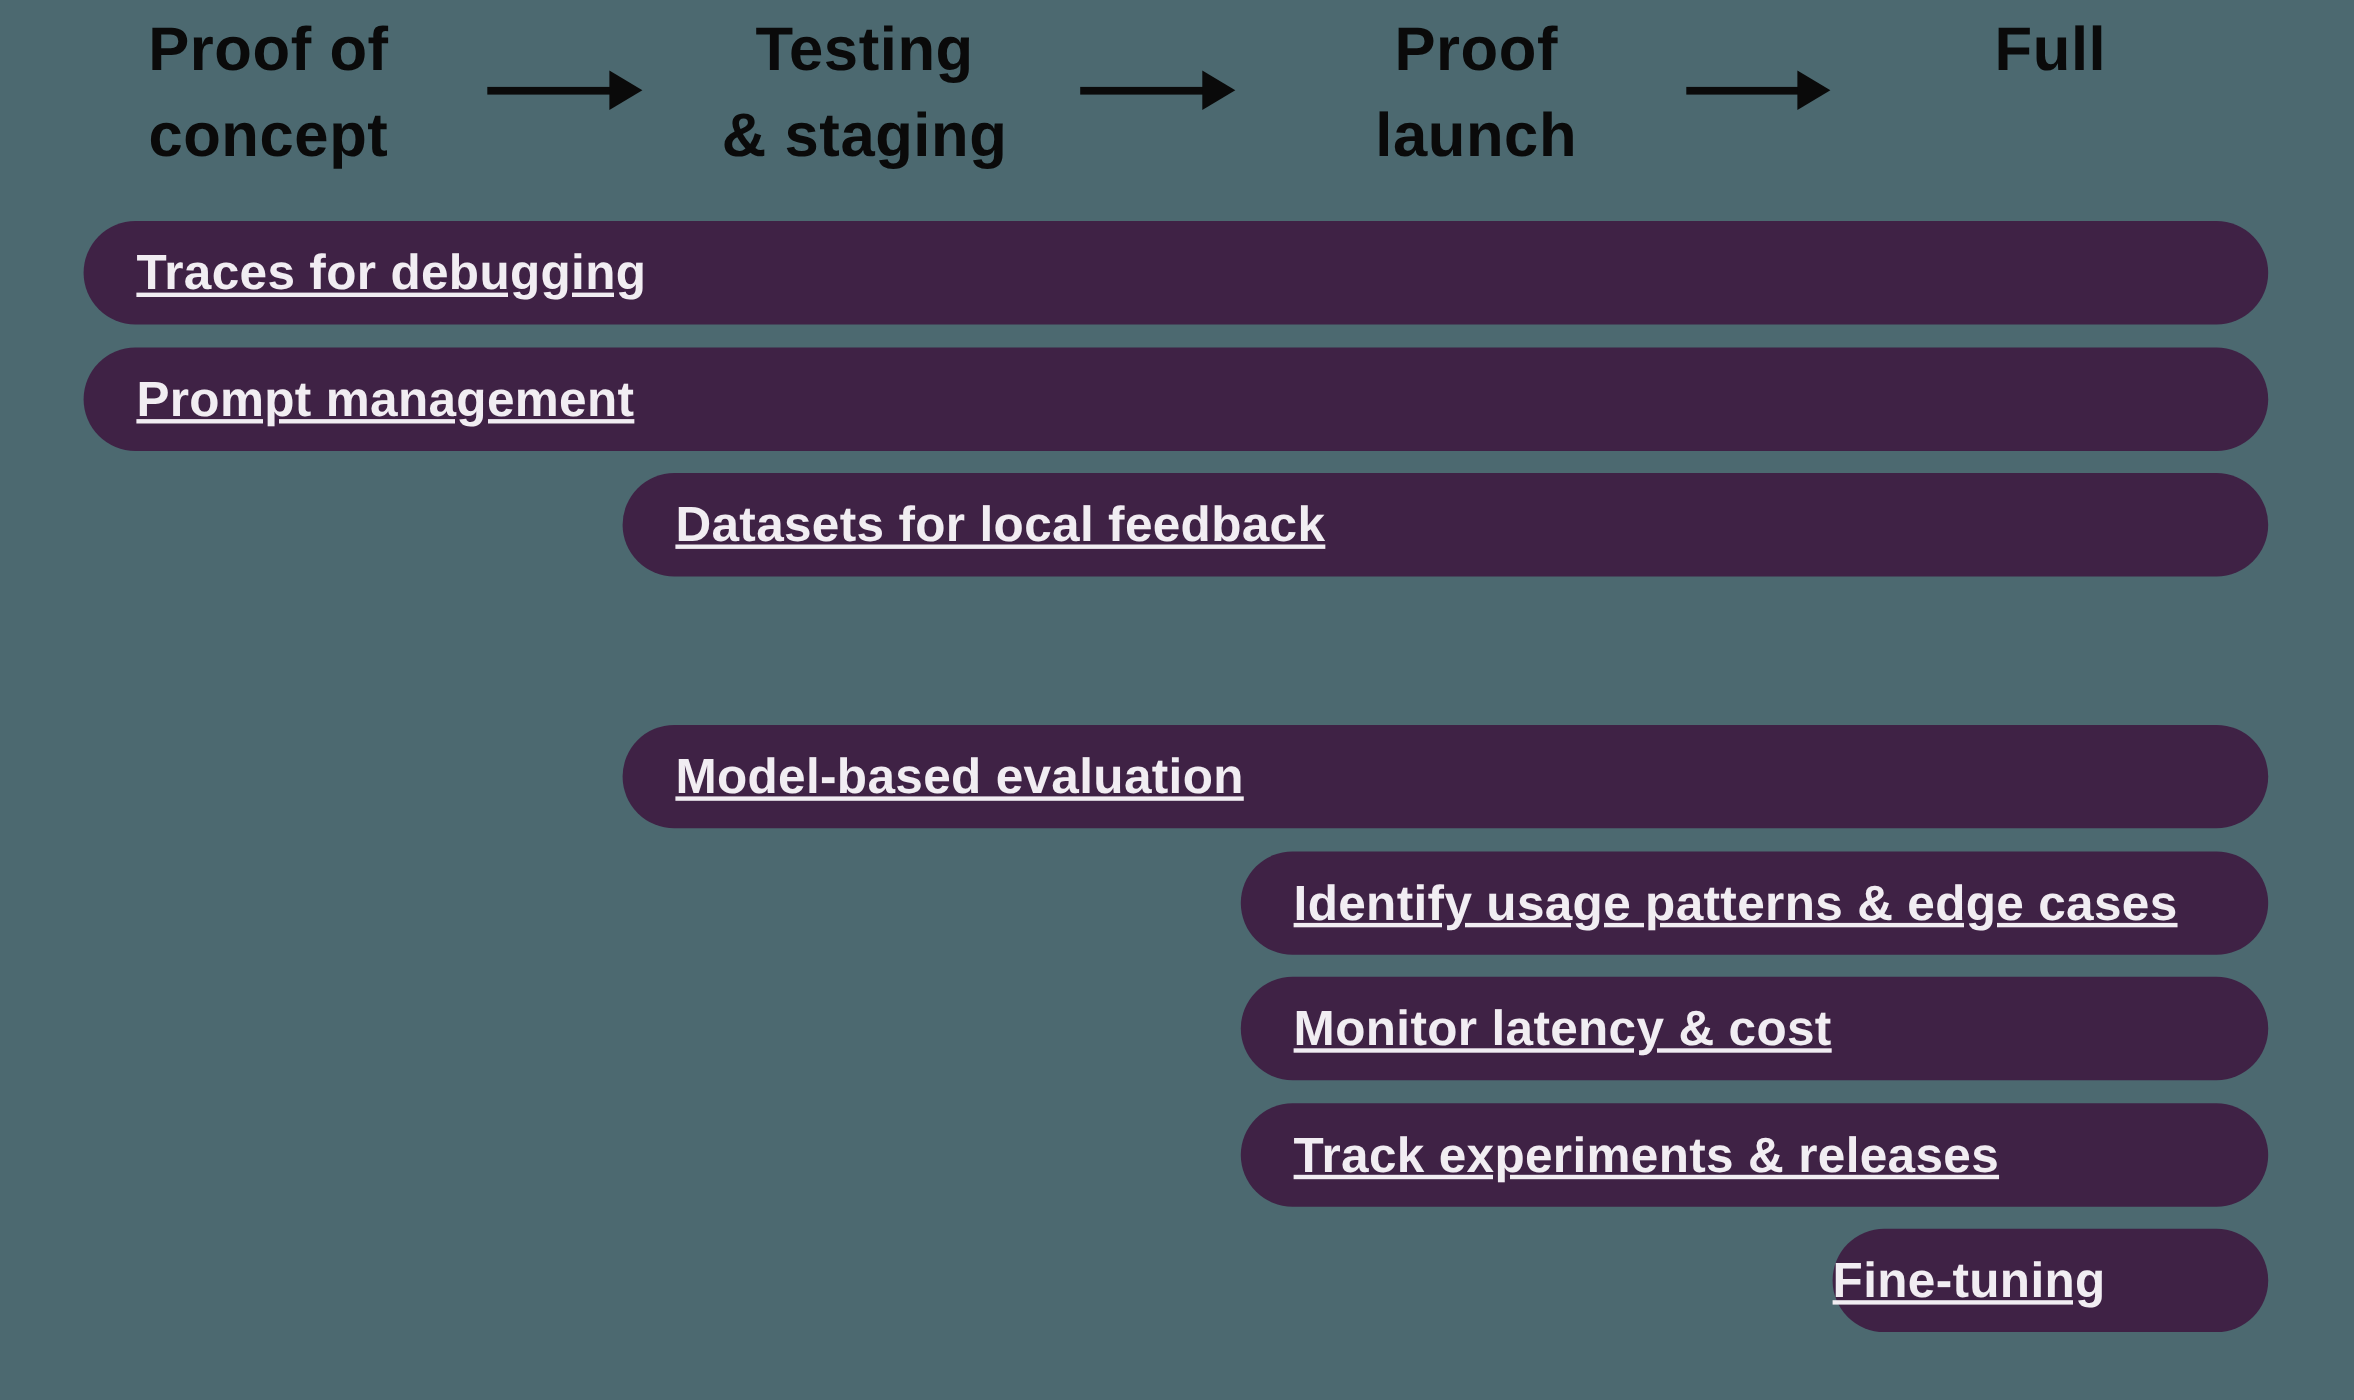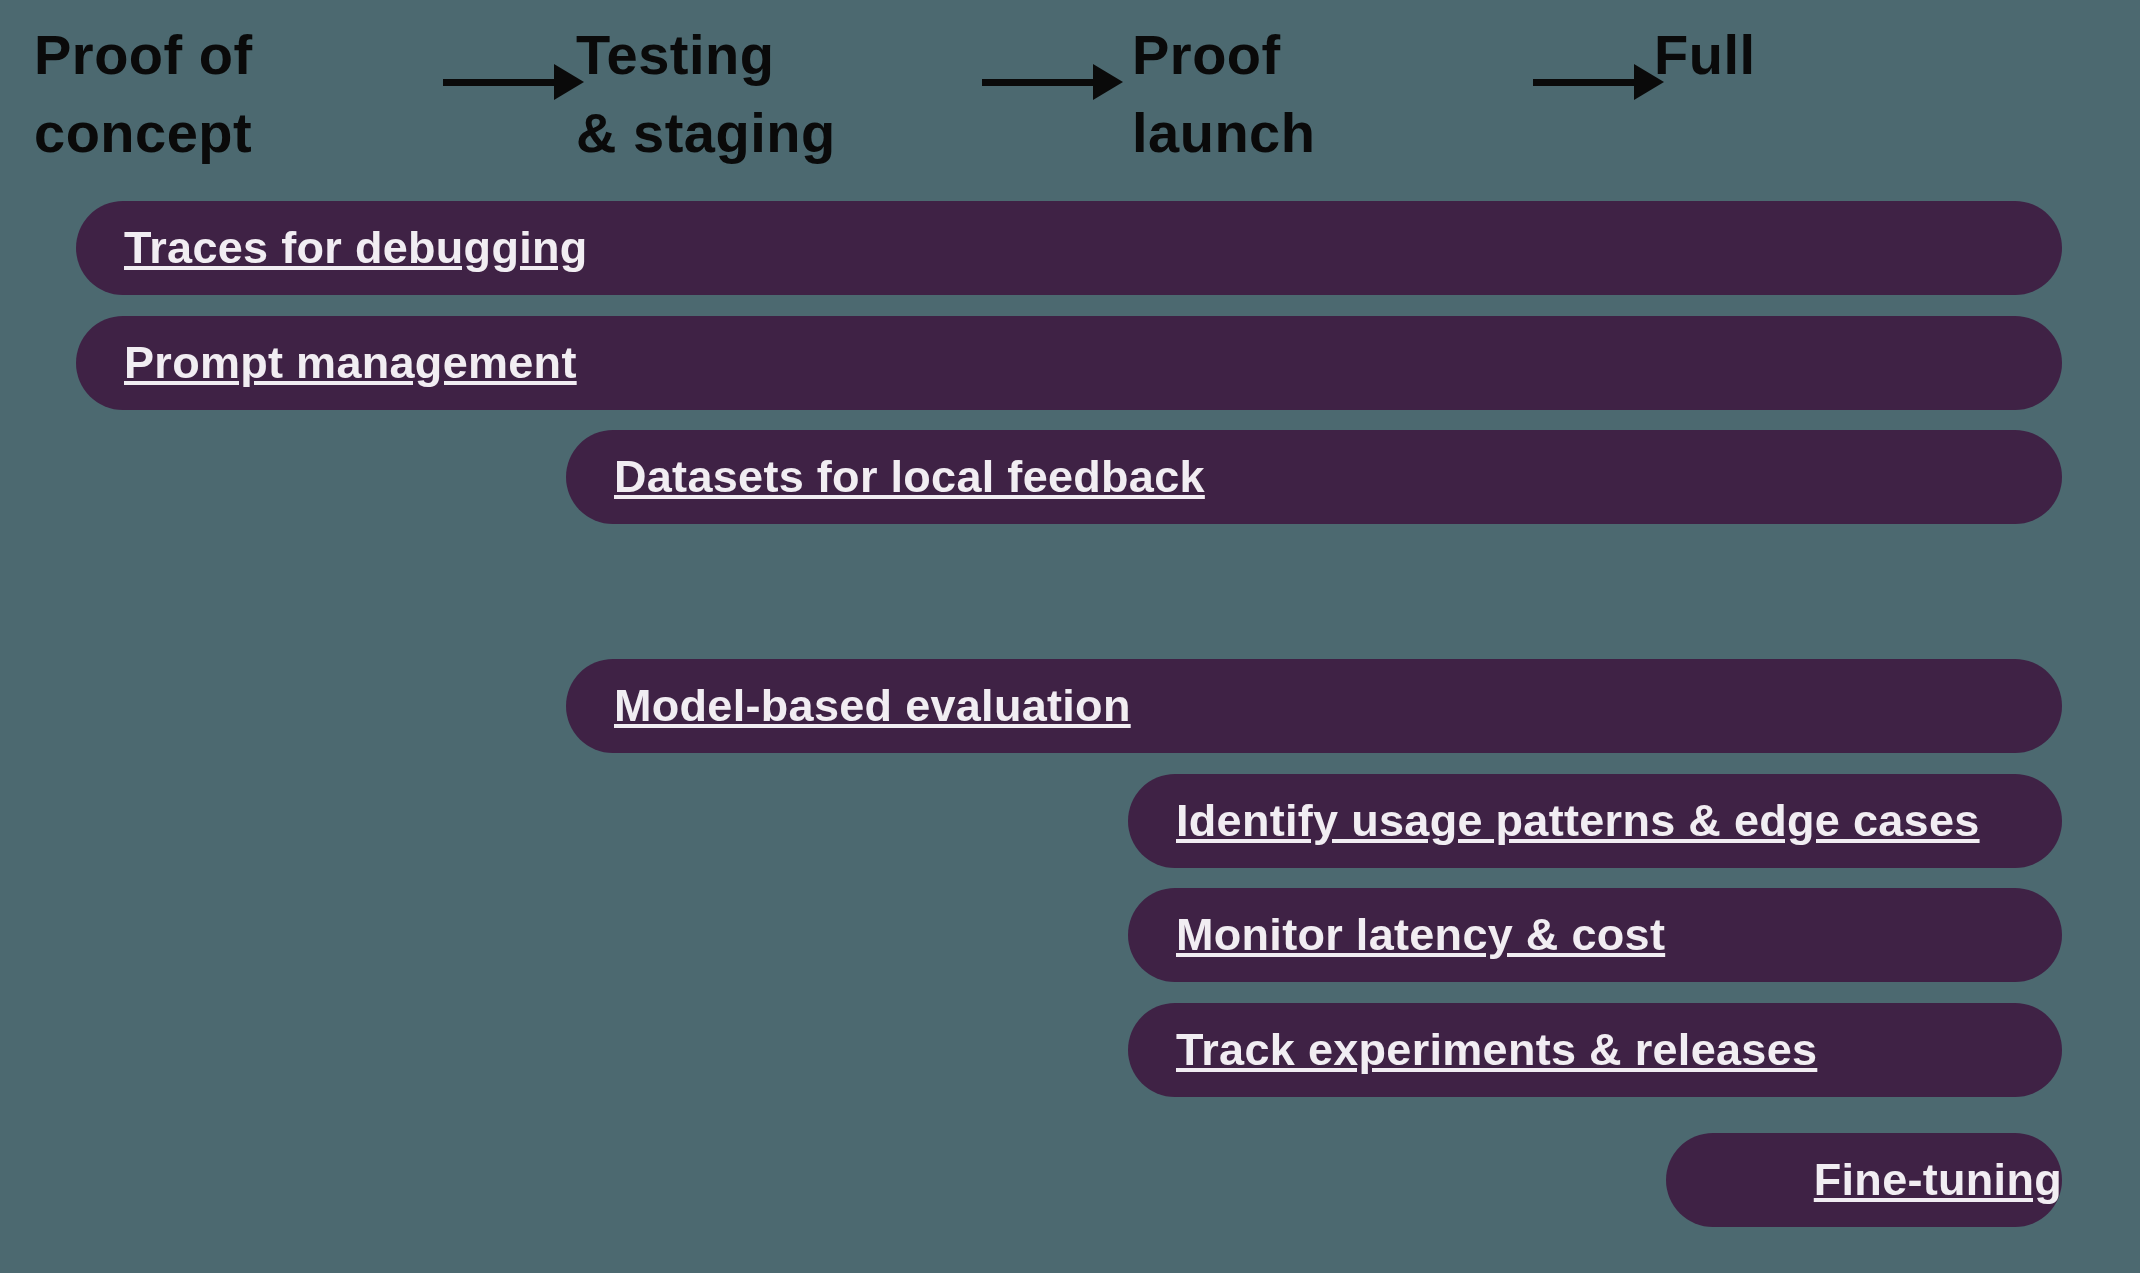--- a/index.html
+++ b/index.html
@@ -10,23 +10,24 @@
   #canvas {
     position: relative;
     width: 2140px;
     height: 1273px;
     background: #4C6970;
     overflow: hidden;
     font-family: "Liberation Sans", "DejaVu Sans", sans-serif;
   }
   .stage-label {
     position: absolute;
-    top: 16px;
+    top: 6px;
     width: 420px;
     transform: translateX(-50%);
+    text-align: center;
     font-size: 56px;
     line-height: 78px;
     font-weight: 700;
     color: #0a0a0a;
     letter-spacing: 0.5px;
   }
   .arrow {
     position: absolute;
     height: 36px;
   }
@@ -57,22 +58,21 @@
     padding-left: 48px;
     color: #F1EDF2;
     font-size: 45px;
     font-weight: 700;
     letter-spacing: 0.3px;
     white-space: nowrap;
     text-decoration: underline;
   }
   .bar.centered {
     padding-left: 0;
-    justify-content: flex-end;
-    margin-top: 16px;
+    justify-content: flex-start;
   }
 </style>
 </head>
 <body>
 
 <div id="canvas">
 
   <div class="stage-label" style="left:244px">
     <div>Proof of</div>
     <div>concept</div>

